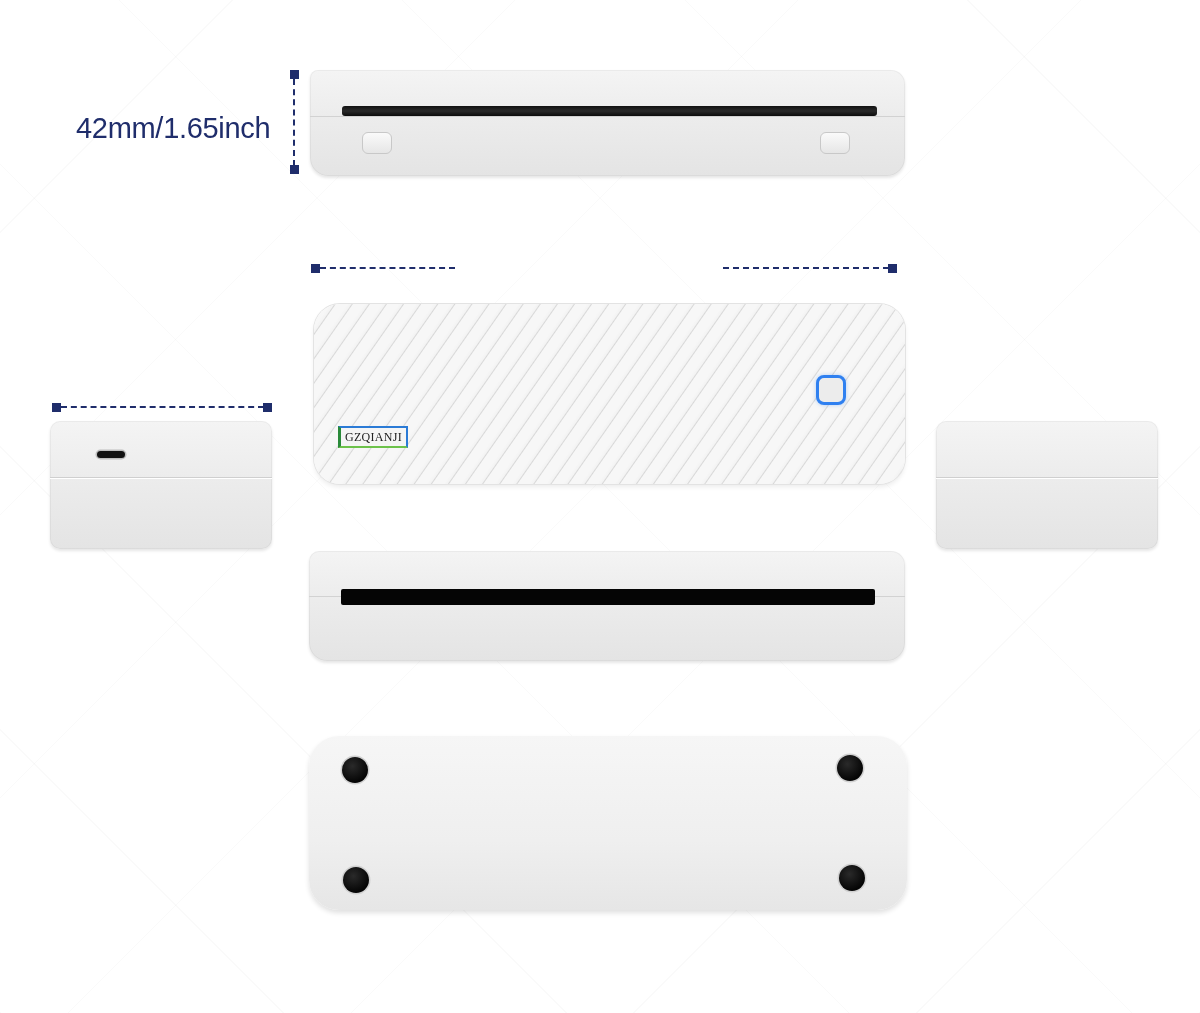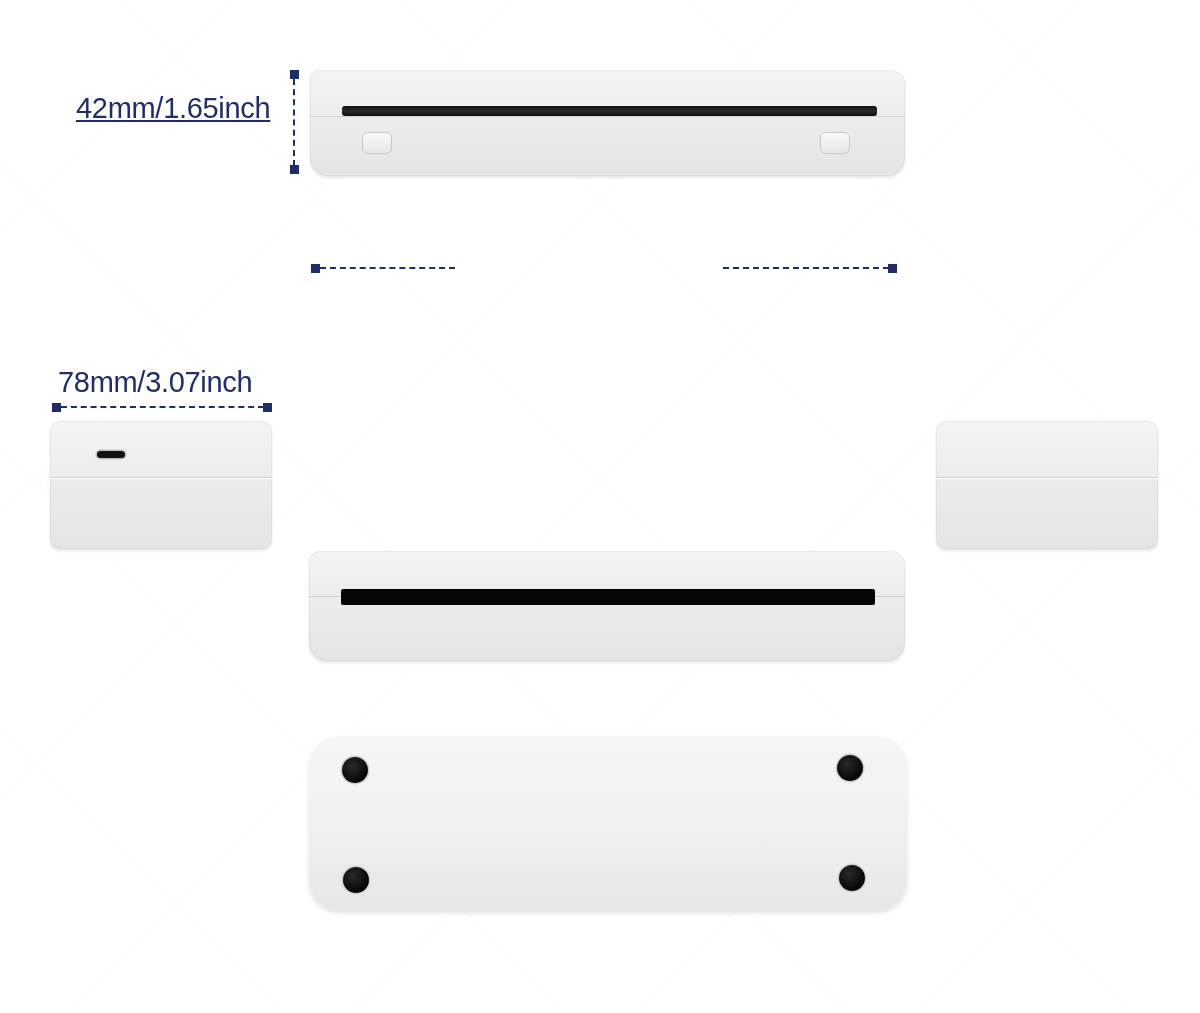--- a/index.html
+++ b/index.html
@@ -86,39 +86,42 @@
       background: radial-gradient(circle at 40% 35%, #2a2a2a, #050505 70%);
       box-shadow: 0 0 0 1.5px #d0d0d0;
     }
   </style>
 </head>
 <body>
 
 <div class="canvas">
   <div class="watermark"></div>
 
-  <div class="dim-label" style="left:76px; top:94px;text-decoration:underline;">42mm/1.65inch</div>
+  <div class="dim-label" style="left:76px; top:114px;">42mm/1.65inch</div>
   <div class="dim-cap" style="left:290px; top:70px;"></div>
   <div class="dim-line-v" style="left:293px; top:79px; height:87px;"></div>
   <div class="dim-cap" style="left:290px; top:165px;"></div>
 
   <div class="device" style="left:310px; top:70px; width:595px; height:106px; border-radius:8px 14px 18px 18px;">
     <div class="seam" style="top:46px; background:transparent; border-top:1px solid #d2d2d2;"></div>
     <div class="slot-thin" style="left:32px; right:28px; top:36px;"></div>
     <div class="front-btn" style="left:52px; top:62px;"></div>
     <div class="front-btn" style="left:510px; top:62px;"></div>
   </div>
 
   <div class="dim-cap" style="left:311px; top:264px;"></div>
   <div class="dim-line-h" style="left:320px; top:267px; width:135px;"></div>
   <div class="dim-line-h" style="left:723px; top:267px; width:166px;"></div>
   <div class="dim-cap" style="left:888px; top:264px;"></div>
 
+  <div class="top-view" style="left:314px; top:304px; width:591px; height:180px;">
+    <div class="brand-badge" style="left:24px; top:122px;">GZQIANJI</div>
+    <div class="power-btn" style="left:502px; top:71px;"></div>
+  </div>
 
-  <div class="dim-label" style="left:58px; top:368px;">78mm/3.07inch</div>
   <div class="dim-cap" style="left:52px; top:403px;"></div>
   <div class="dim-line-h" style="left:61px; top:406px; width:203px;"></div>
   <div class="dim-cap" style="left:263px; top:403px;"></div>
 
   <div class="device" style="left:50px; top:421px; width:222px; height:128px;">
     <div class="seam" style="top:56px;"></div>
     <div class="usb-port" style="left:47px; top:30px;"></div>
   </div>
 
   <div class="device" style="left:936px; top:421px; width:222px; height:128px;">

